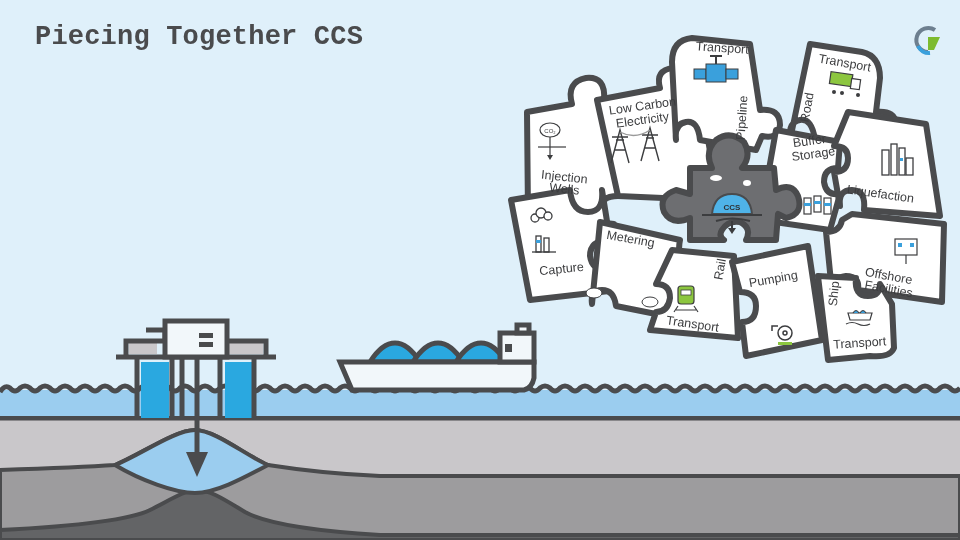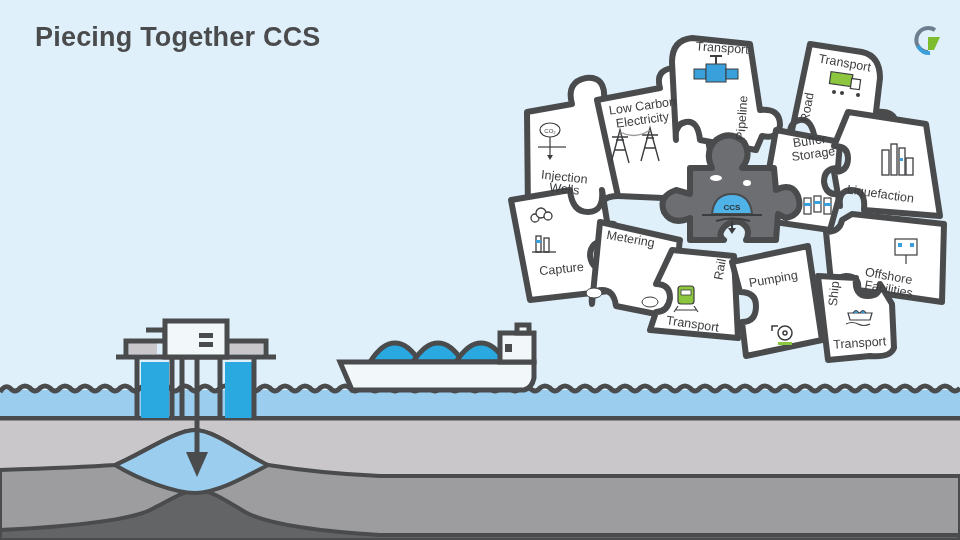--- a/index.html
+++ b/index.html
@@ -1,17 +1,17 @@
 <!DOCTYPE html>
 <html><head>
 <meta charset="utf-8">
 <style>
   html,body{margin:0;padding:0;}
   body{width:960px;height:540px;overflow:hidden;background:#dff0fa;position:relative;font-family:"Liberation Sans",sans-serif;}
-  .title{position:absolute;left:35px;top:22px;font-size:27px;font-weight:bold;color:#4a4b4d;letter-spacing:0.2px;}
+  .title{position:absolute;left:35px;top:22px;font-size:27px;font-weight:bold;color:#4a4b4d;letter-spacing:0.2px;font-family:Liberation Mono, monospace;}
   svg.scene{position:absolute;left:0;top:0;}
   .ptxt{font-family:"Liberation Sans",sans-serif;font-size:12.5px;fill:#3c3d3f;}
 </style>
 </head>
 <body>
 
 <div class="title">Piecing Together CCS</div>
 
 <svg class="scene" width="960" height="540" viewBox="0 0 960 540">
 

